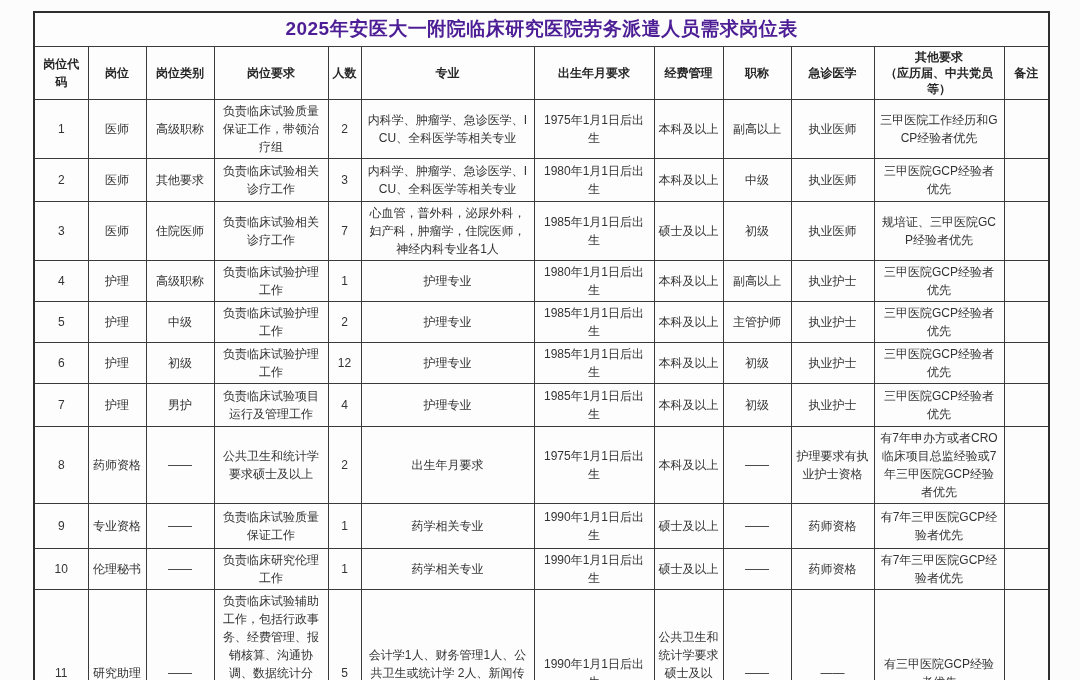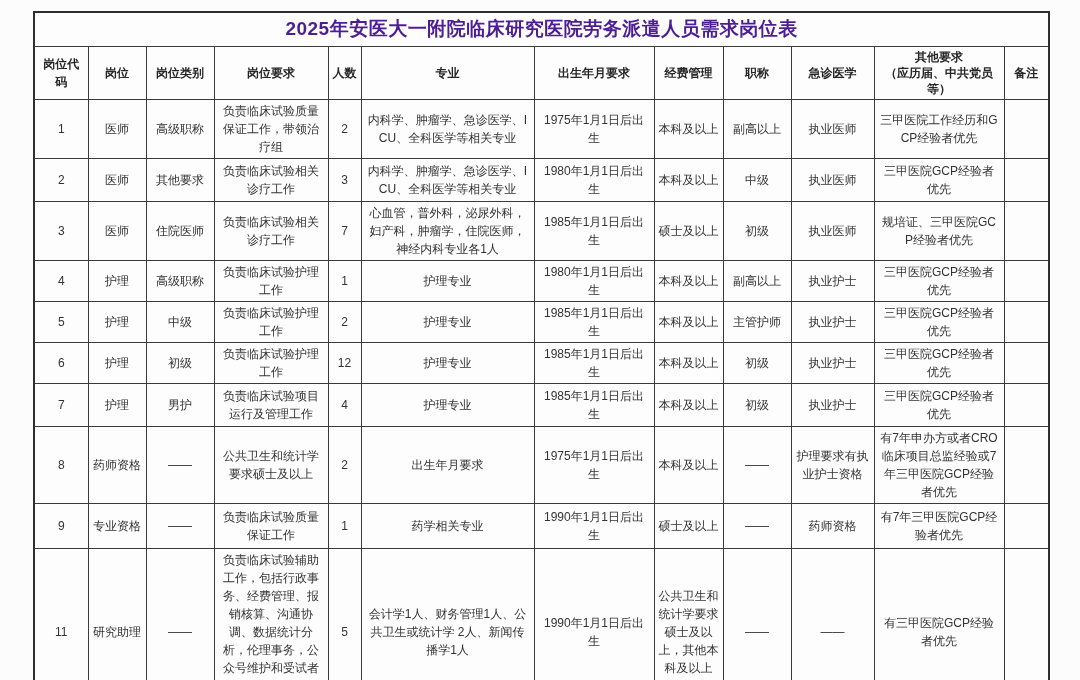--- a/index.html
+++ b/index.html
@@ -222,20 +222,34 @@
         <td>1</td>
         <td>药学相关专业</td>
         <td>1990年1月1日后出生</td>
         <td>硕士及以上</td>
         <td>——</td>
         <td>药师资格</td>
         <td>有7年三甲医院GCP经验者优先</td>
         <td></td>
       </tr>
       <tr>
+        <td>10</td>
+        <td>伦理秘书</td>
+        <td>——</td>
+        <td>负责临床研究伦理工作</td>
+        <td>1</td>
+        <td>药学相关专业</td>
+        <td>1990年1月1日后出生</td>
+        <td>硕士及以上</td>
+        <td>——</td>
+        <td>药师资格</td>
+        <td>有7年三甲医院GCP经验者优先</td>
+        <td></td>
+      </tr>
+      <tr>
         <td>11</td>
         <td>研究助理</td>
         <td>——</td>
         <td>负责临床试验辅助工作，包括行政事务、经费管理、报销核算、沟通协调、数据统计分析，伦理事务，公众号维护和受试者项目专业需求拍照等</td>
         <td>5</td>
         <td>会计学1人、财务管理1人、公共卫生或统计学 2人、新闻传播学1人</td>
         <td>1990年1月1日后出生</td>
         <td>公共卫生和统计学要求硕士及以上，其他本科及以上</td>
         <td>——</td>
         <td>——</td>

